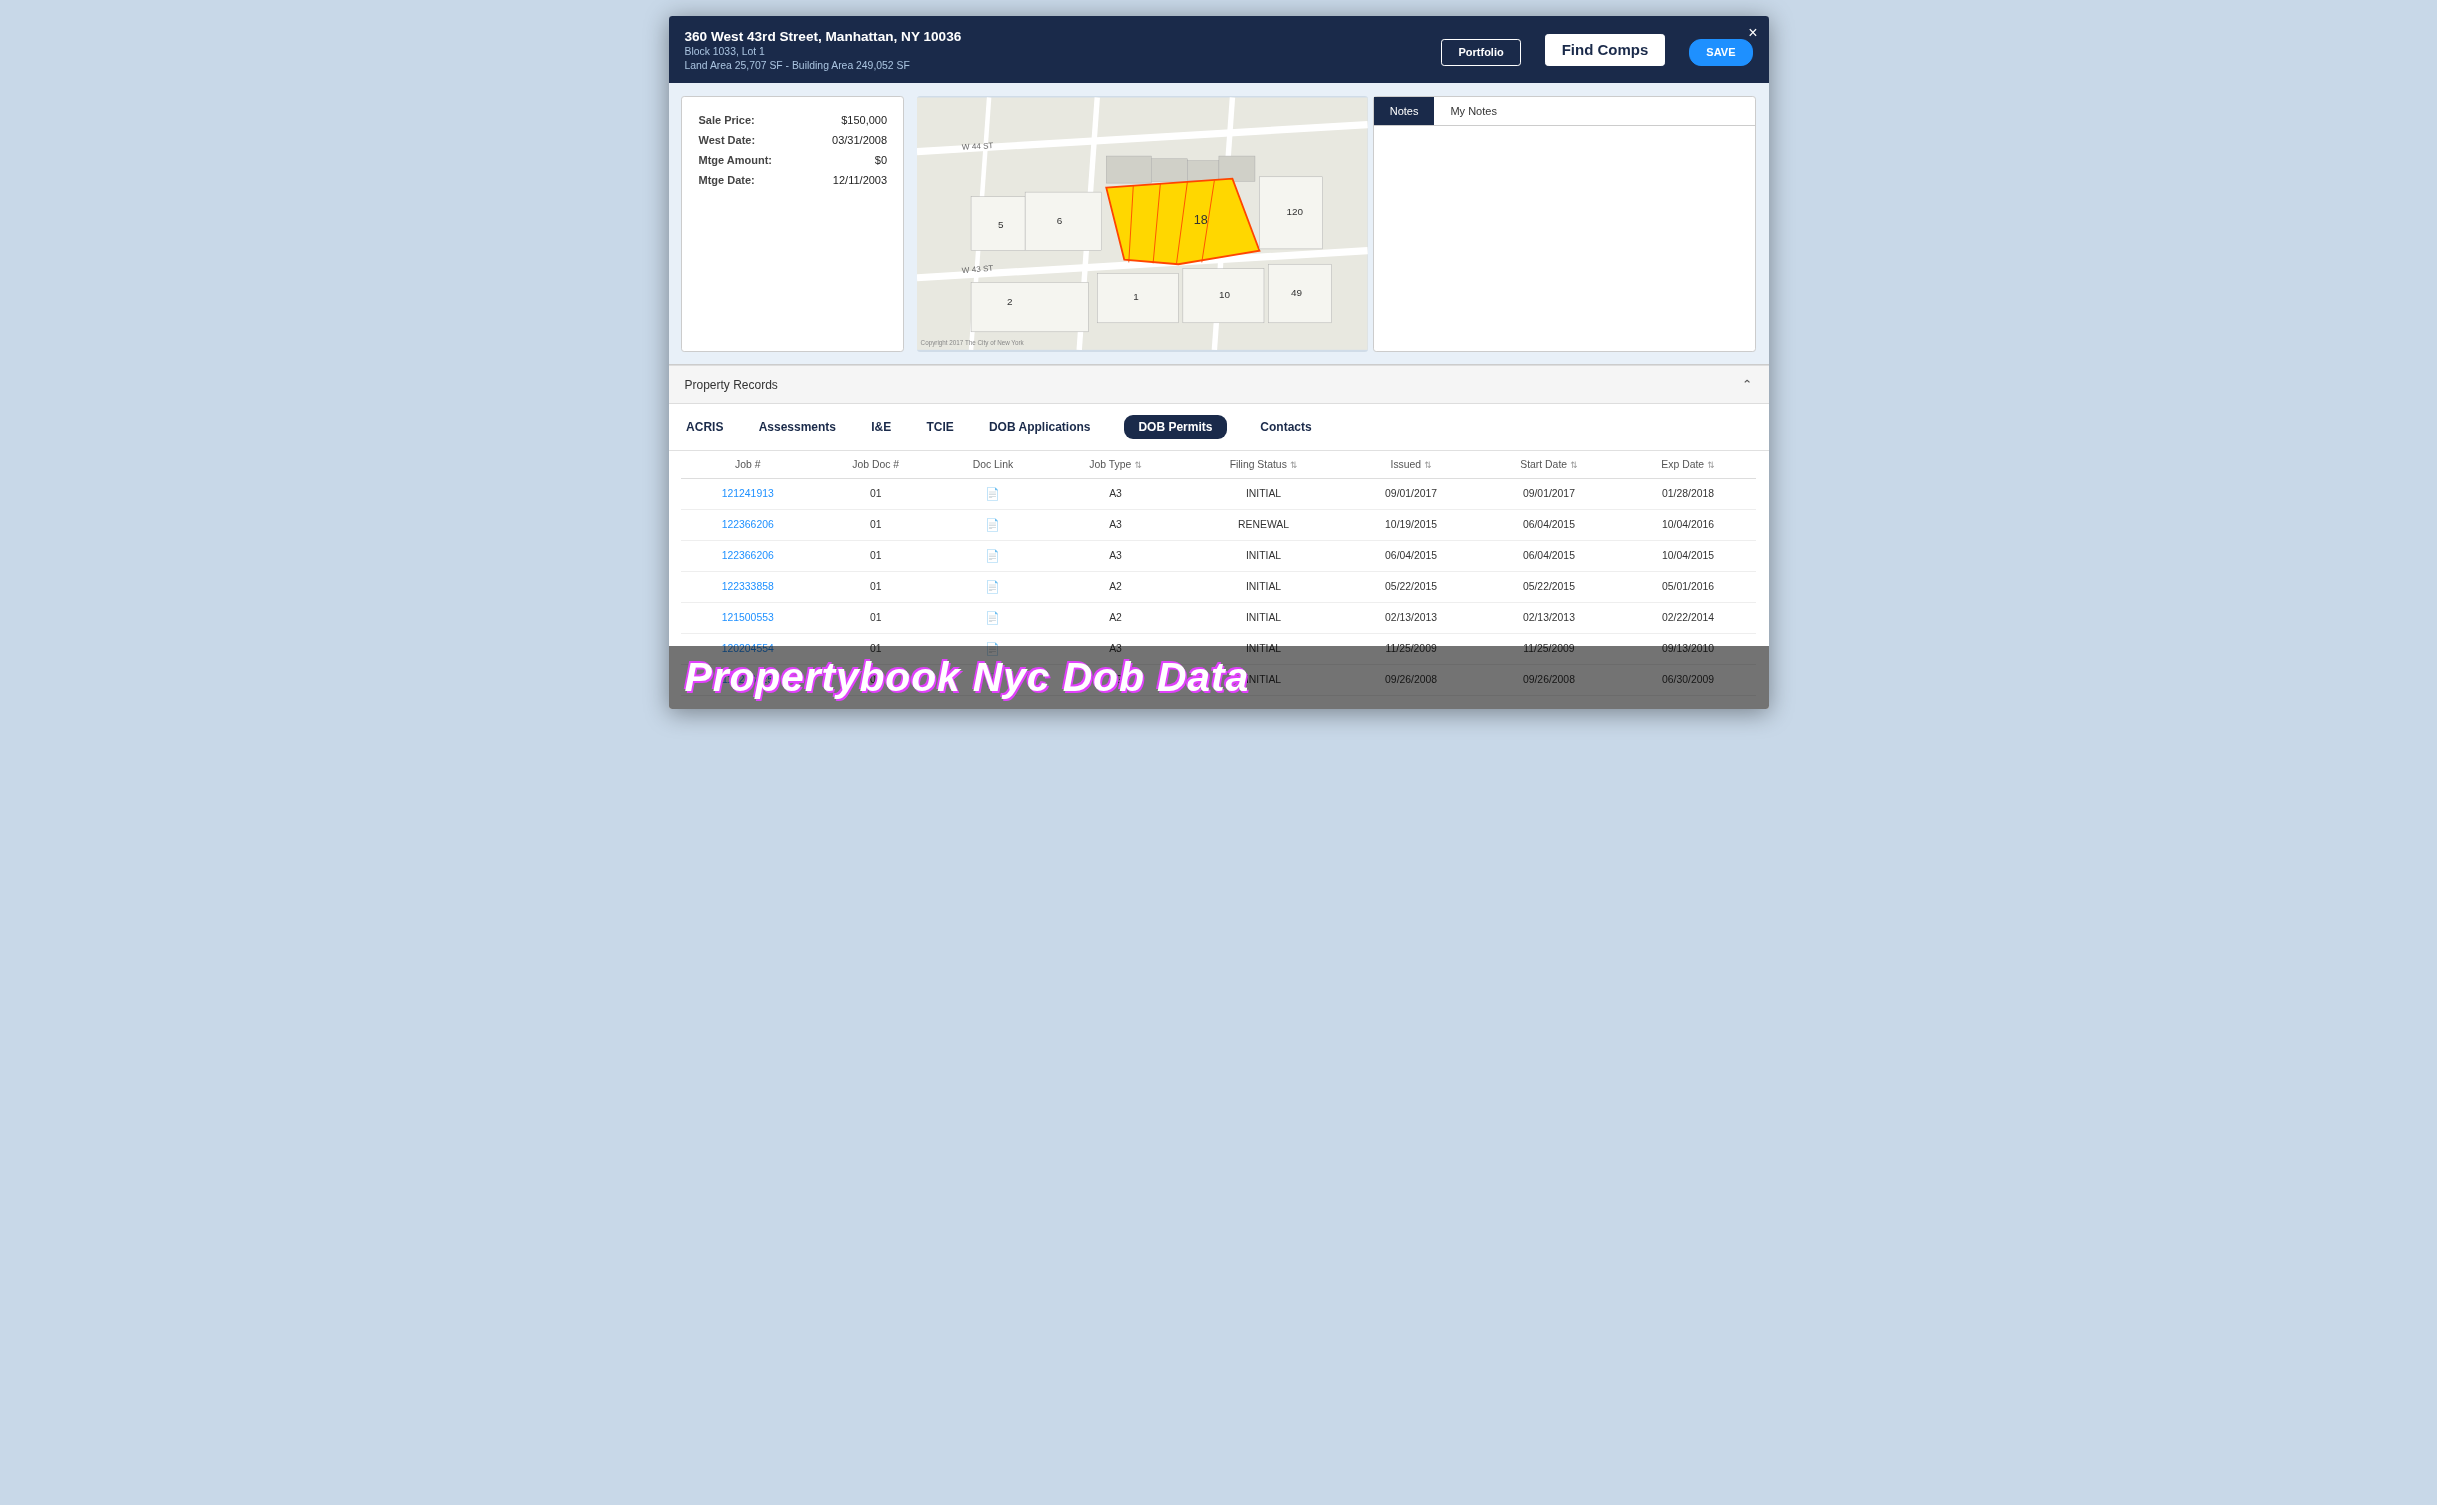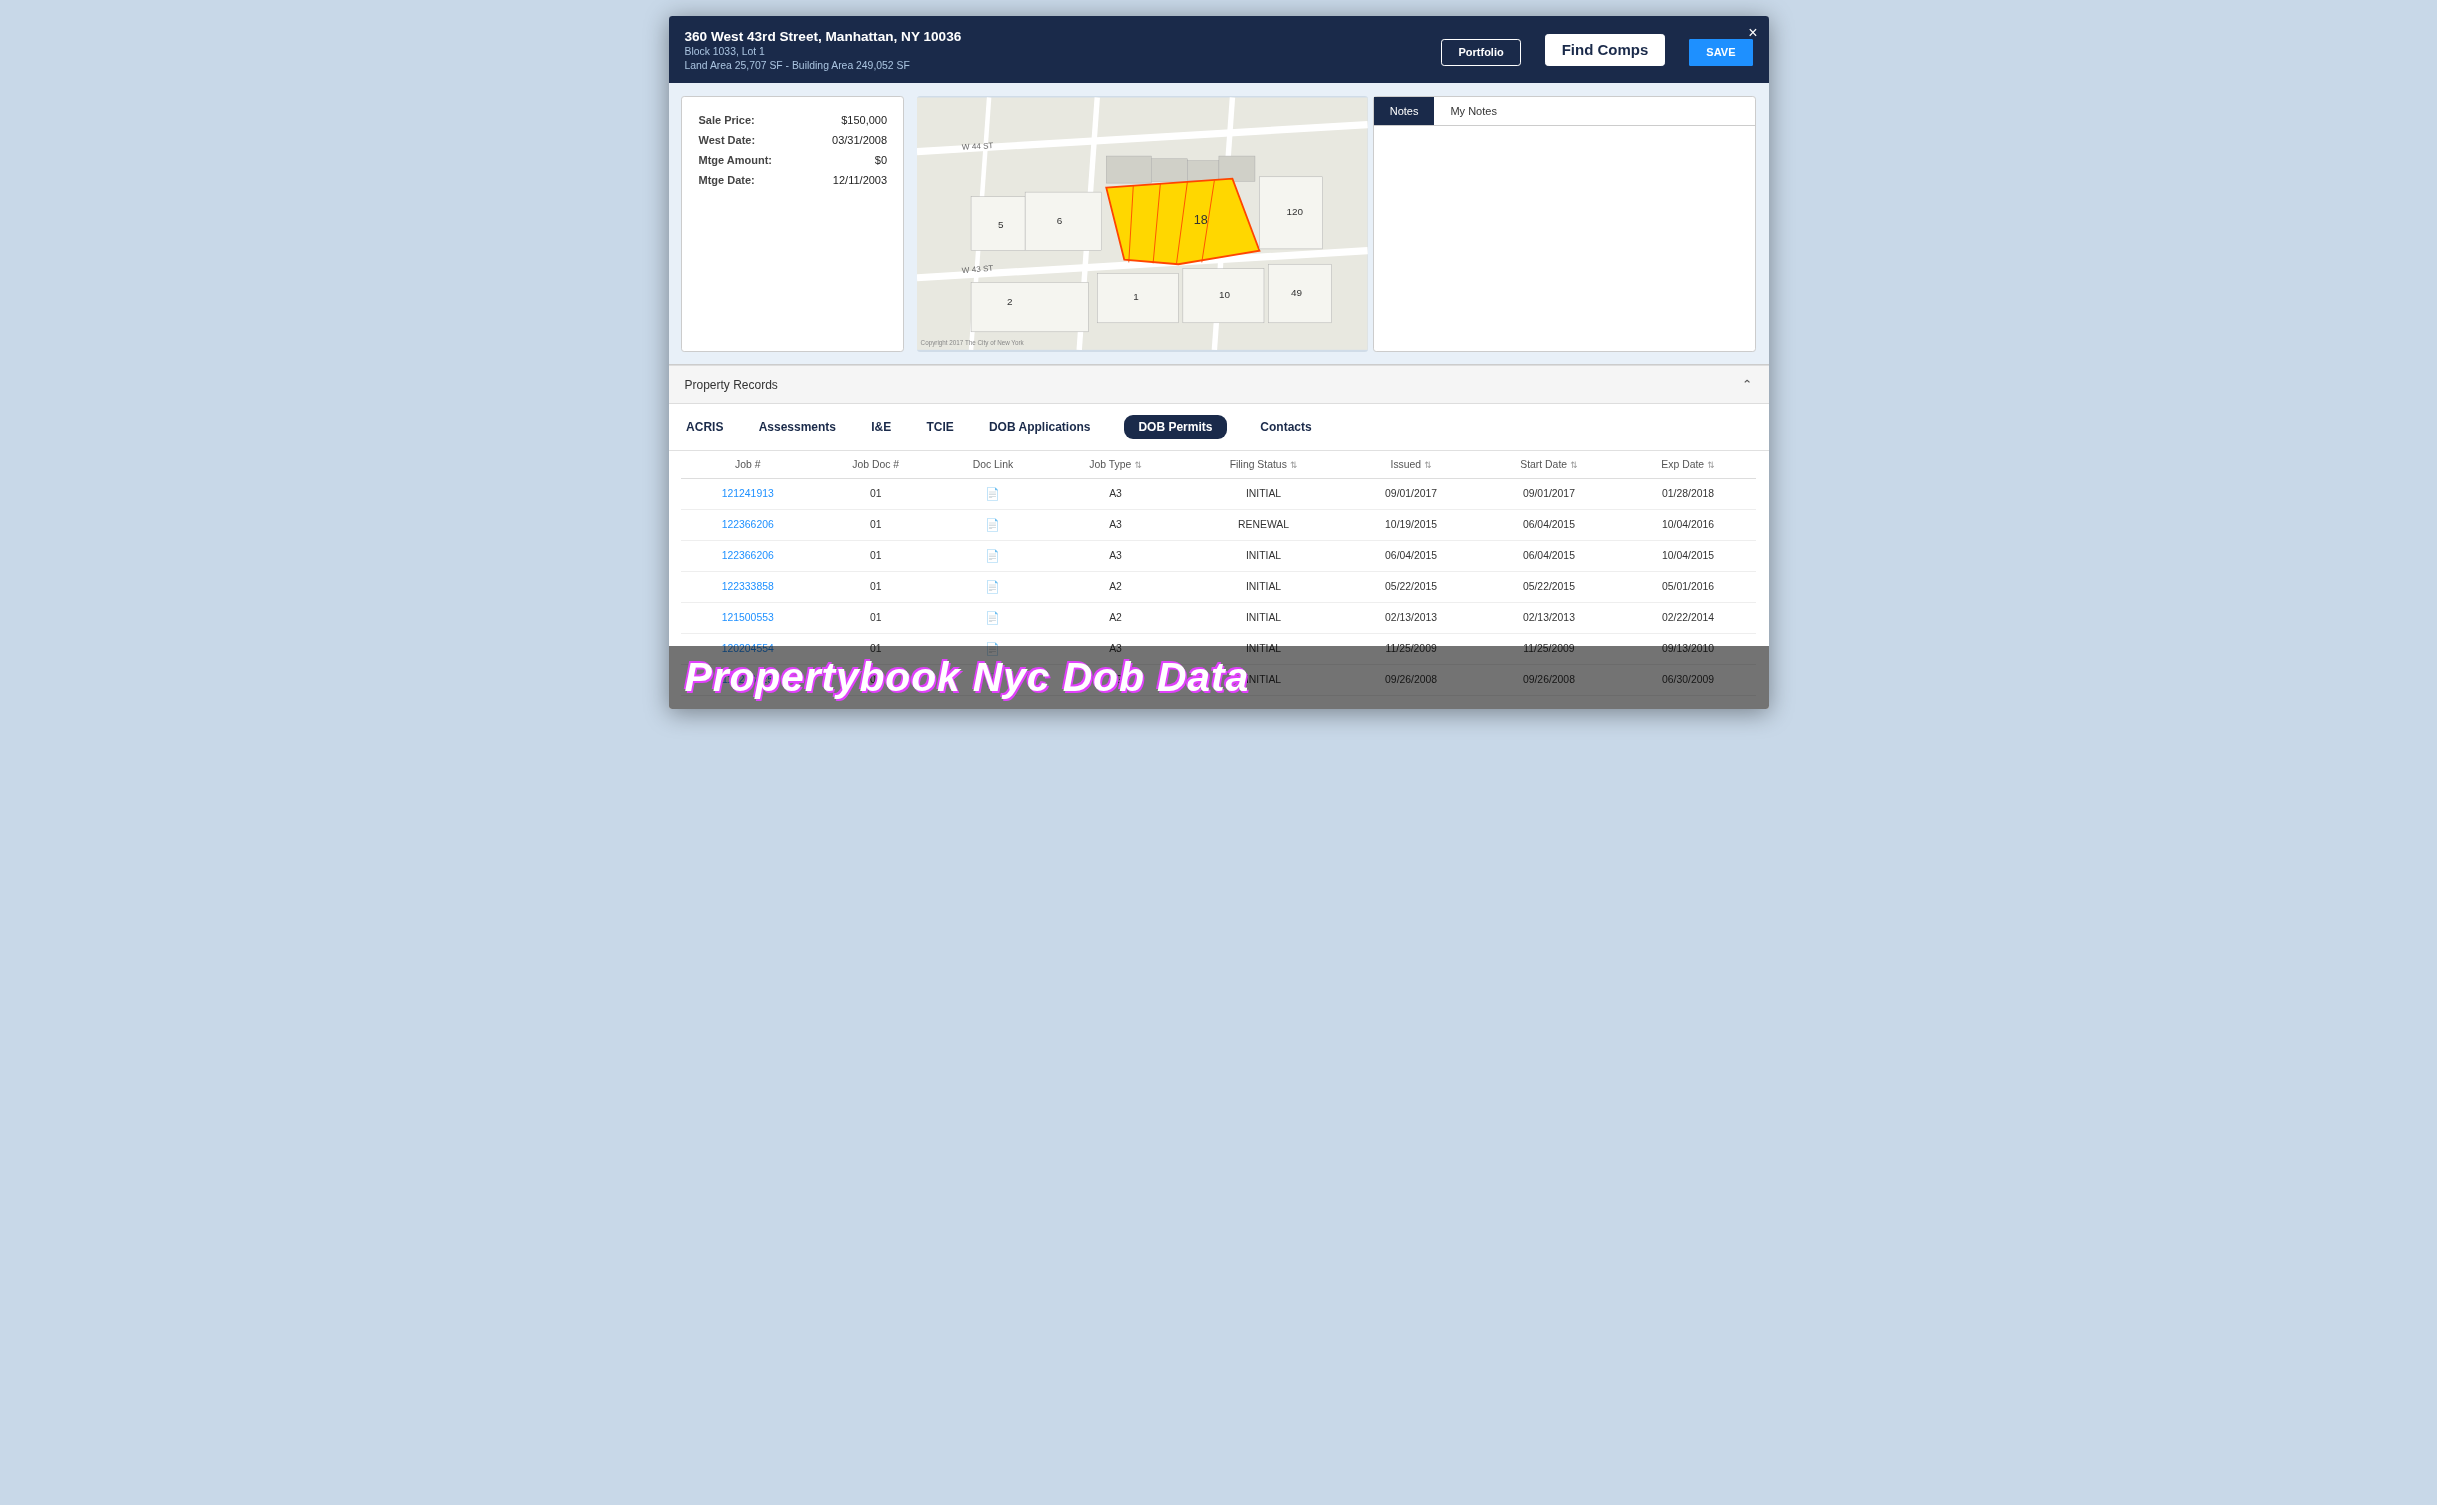--- a/index.html
+++ b/index.html
@@ -72,21 +72,21 @@
       border-radius: 3.2px;
       font-size: 15px;
       cursor: pointer;
       font-weight: bold;
     }
     .btn-save {
       background: #1e90ff;
       border: 1.6px solid #1e90ff;
       color: #fff;
       padding: 6.4px 16px;
-      border-radius: 1px;
+      border-radius: 12px;
       font-size: 11px;
       cursor: pointer;
       font-weight: bold;
     }
     
     .modal-body {
       display: flex;
       gap: 0;
       padding: 12.8px;
       background: #e8f0f8;

